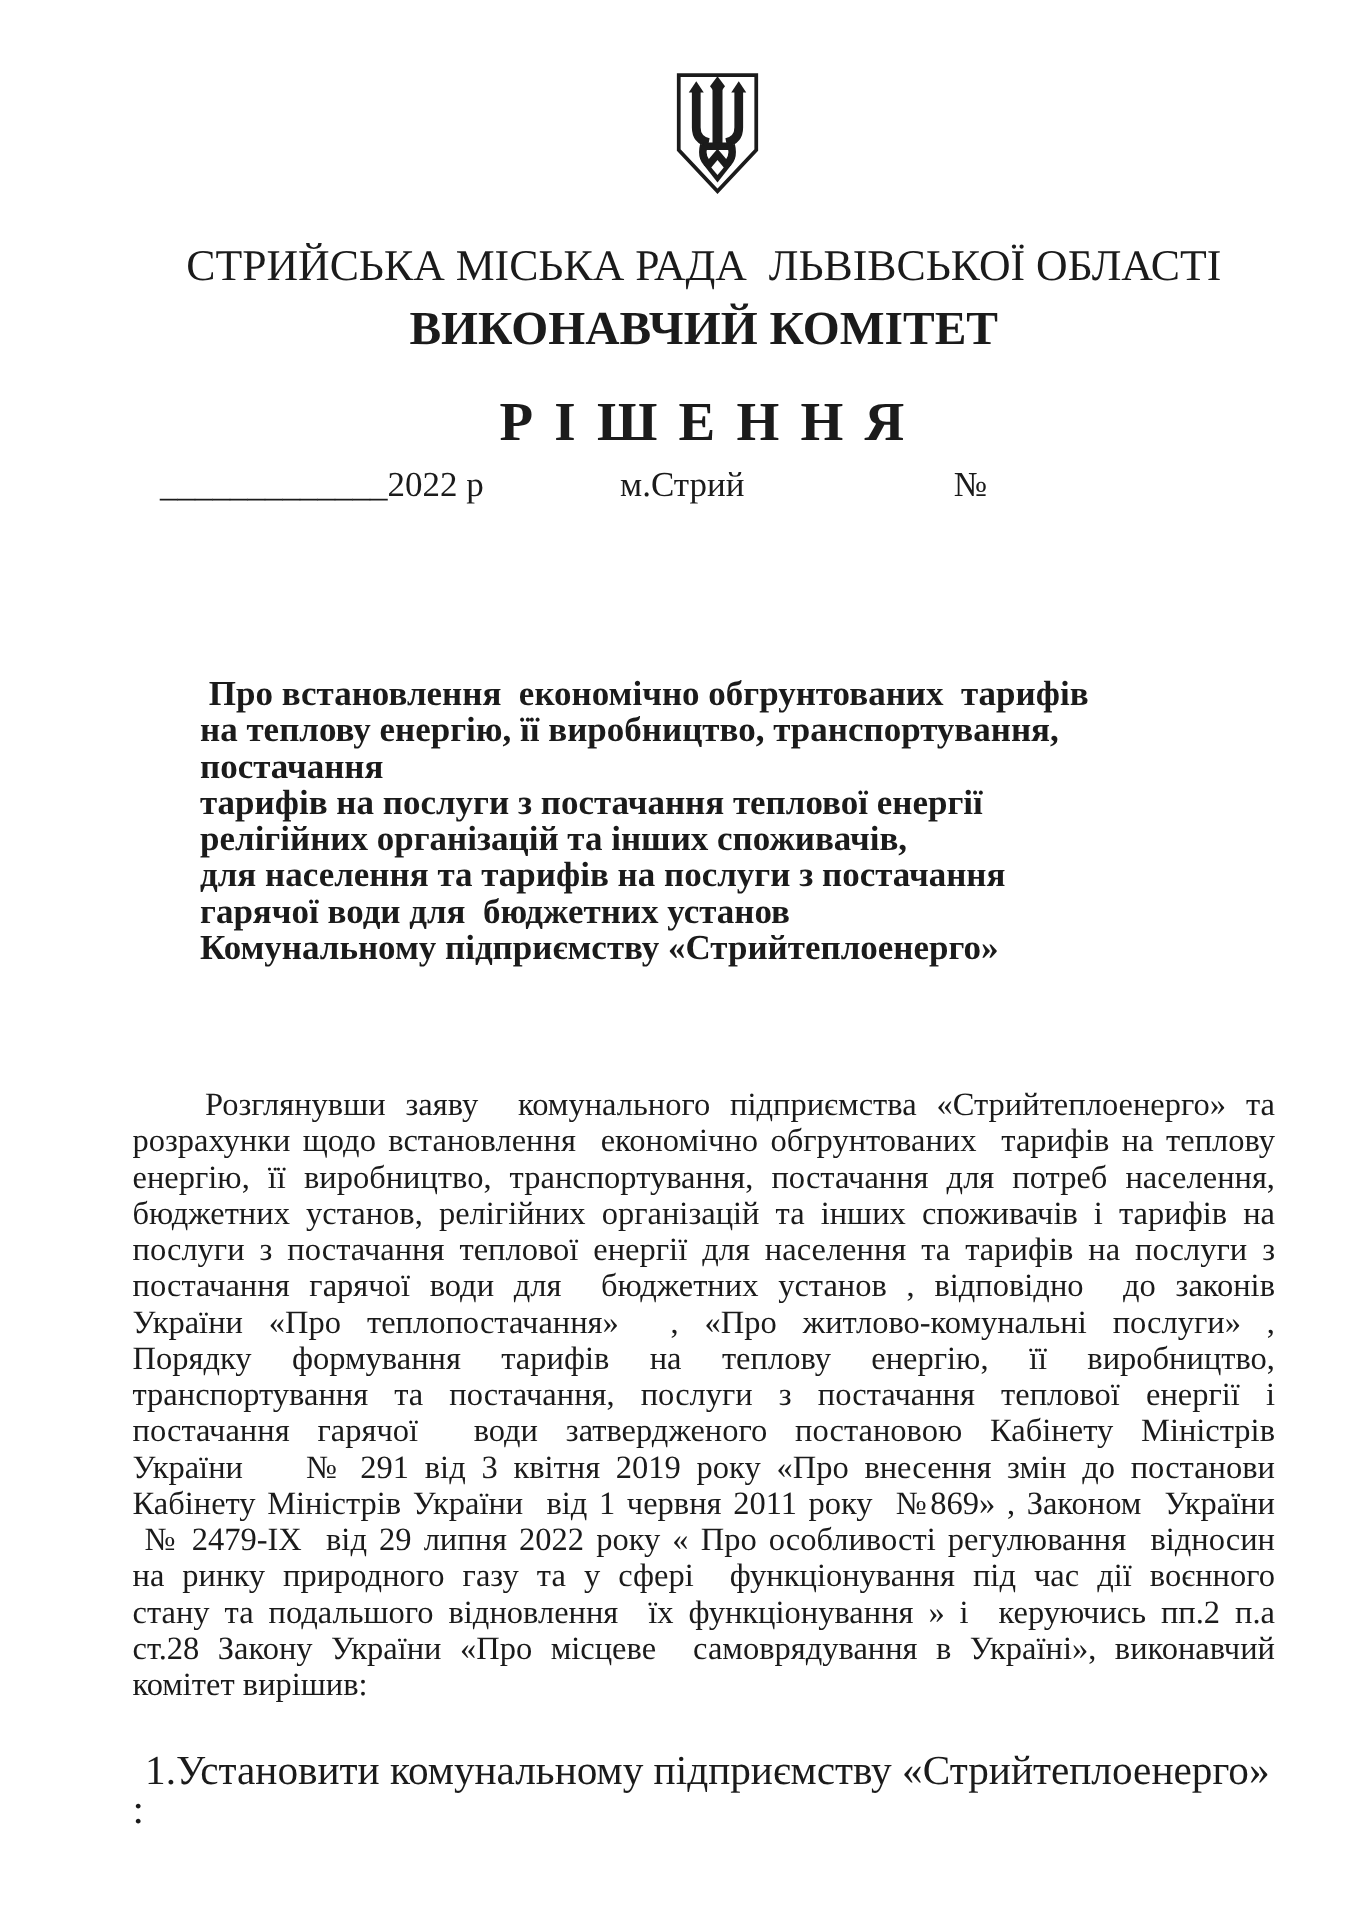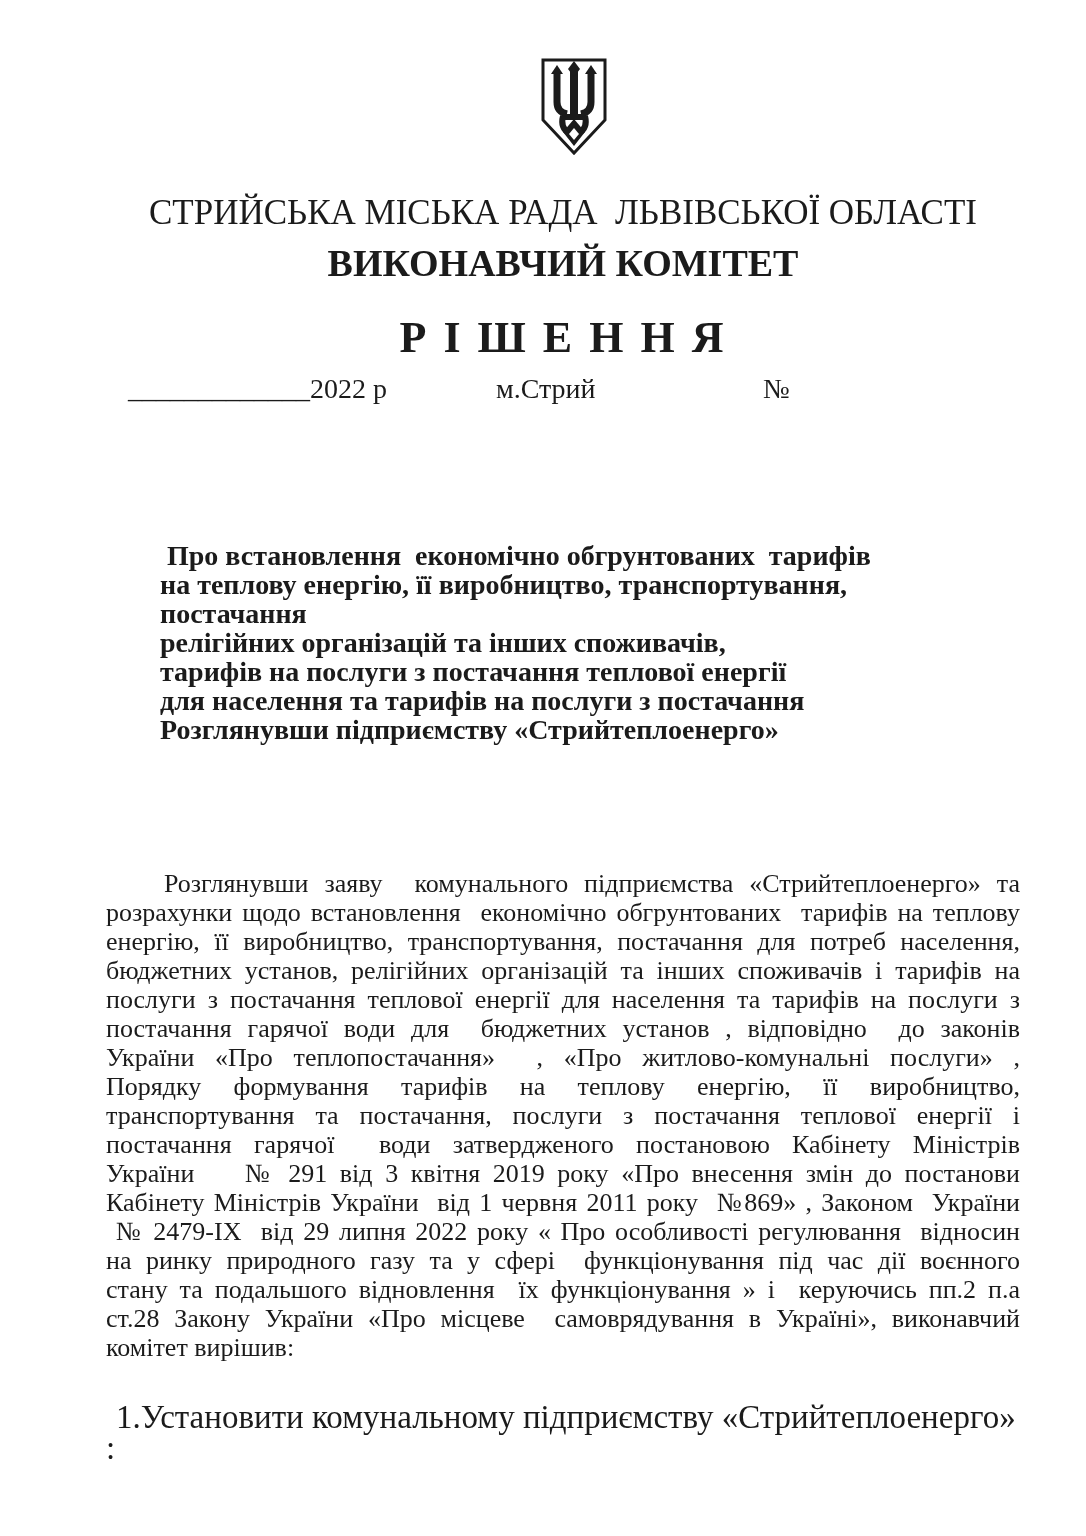--- a/index.html
+++ b/index.html
@@ -131,24 +131,25 @@
 
   <div class="dateline">
     <span class="date-blank">_____________2022 р</span>
     <span class="date-city">м.Стрий</span>
     <span class="date-number">№</span>
   </div>
 
   <div class="title-block">
       <div class="title-line"> Про встановлення  економічно обгрунтованих  тарифів</div>
       <div class="title-line">на теплову енергію, її виробництво, транспортування, постачання</div>
+      <div class="title-line">тарифів на послуги з постачання теплової енергії</div>
       <div class="title-line">релігійних організацій та інших споживачів,</div>
-      <div class="title-line">тарифів на послуги з постачання теплової енергії</div>
       <div class="title-line">для населення та тарифів на послуги з постачання</div>
-      <div class="title-line">Розглянувши підприємству «Стрийтеплоенерго»</div>
+      <div class="title-line">гарячої води для  бюджетних установ</div>
+      <div class="title-line">Комунальному підприємству «Стрийтеплоенерго»</div>
     </div>
 
   <div class="body-block">
       <div class="body-line">Розглянувши заяву  комунального підприємства «Стрийтеплоенерго» та</div>
       <div class="body-line">розрахунки щодо встановлення  економічно обгрунтованих  тарифів на теплову</div>
       <div class="body-line">енергію, її виробництво, транспортування, постачання для потреб населення,</div>
       <div class="body-line">бюджетних установ, релігійних організацій та інших споживачів і тарифів на</div>
       <div class="body-line">послуги з постачання теплової енергії для населення та тарифів на послуги з</div>
       <div class="body-line">постачання гарячої води для  бюджетних установ , відповідно  до законів</div>
       <div class="body-line">України «Про теплопостачання»  , «Про житлово-комунальні послуги» ,</div>

